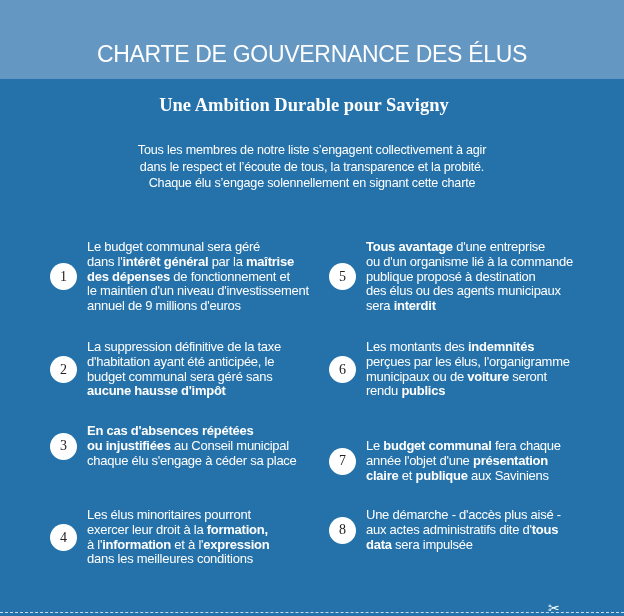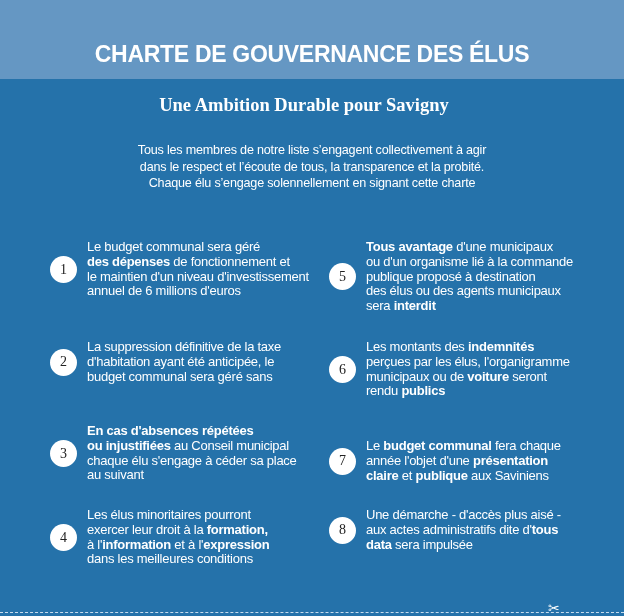--- a/index.html
+++ b/index.html
@@ -21,21 +21,21 @@
       width: 624px;
       height: 79px;
       background: #6597c3;
     }
     .main-title {
       position: absolute;
       left: 0; top: 41px;
       width: 624px;
       text-align: center;
       font-family: "Liberation Sans", sans-serif;
-      font-weight: bold;
+      font-weight: normal;
       font-size: 23px;
       letter-spacing: -0.3px;
       color: #ffffff;
       margin: 0;
     }
     .subtitle {
       position: absolute;
       left: 0; top: 95px;
       width: 608px;
       text-align: center;
@@ -108,59 +108,60 @@
 <div class="intro">
   <div>Tous les membres de notre liste s’engagent collectivement à agir</div>
   <div>dans le respect et l’écoute de tous, la transparence et la probité.</div>
   <div>Chaque élu s’engage solennellement en signant cette charte</div>
 </div>
 
 <div class="item" style="left:50px; top:240px;">
   <div class="num-circle">1</div>
   <div class="item-text">
       <div><span>Le budget communal sera géré</span></div>
+      <div><span>dans l'</span><b>intérêt général</b><span> par la </span><b>maîtrise</b></div>
       <div><b>des dépenses</b><span> de fonctionnement et</span></div>
       <div><span>le maintien d'un niveau d'investissement</span></div>
-      <div><span>annuel de 6 millions d'euros</span></div>
+      <div><span>annuel de 9 millions d'euros</span></div>
     </div>
 </div>
 
 <div class="item" style="left:50px; top:340px;">
   <div class="num-circle">2</div>
   <div class="item-text">
       <div><span>La suppression définitive de la taxe</span></div>
       <div><span>d'habitation ayant été anticipée, le</span></div>
       <div><span>budget communal sera géré sans</span></div>
+      <div><b>aucune hausse d'impôt</b></div>
     </div>
 </div>
 
 <div class="item" style="left:50px; top:424px;">
   <div class="num-circle">3</div>
   <div class="item-text">
       <div><b>En cas d'absences répétées</b></div>
       <div><b>ou injustifiées</b><span> au Conseil municipal</span></div>
       <div><span>chaque élu s'engage à céder sa place</span></div>
-      <div><span>au suivant</span></div>
     </div>
 </div>
 
 <div class="item" style="left:50px; top:508px;">
   <div class="num-circle">4</div>
   <div class="item-text">
       <div><span>Les élus minoritaires pourront</span></div>
       <div><span>exercer leur droit à la </span><b>formation,</b></div>
       <div><span>à l'</span><b>information</b><span> et à l'</span><b>expression</b></div>
       <div><span>dans les meilleures conditions</span></div>
     </div>
 </div>
 
 <div class="item" style="left:329px; top:240px;">
   <div class="num-circle">5</div>
   <div class="item-text">
-      <div><b>Tous avantage</b><span> d'une municipaux</span></div>
+      <div><b>Tous avantage</b><span> d'une entreprise</span></div>
       <div><span>ou d'un organisme lié à la commande</span></div>
       <div><span>publique proposé à destination</span></div>
       <div><span>des élus ou des agents municipaux</span></div>
       <div><span>sera </span><b>interdit</b></div>
     </div>
 </div>
 
 <div class="item" style="left:329px; top:340px;">
   <div class="num-circle">6</div>
   <div class="item-text">

